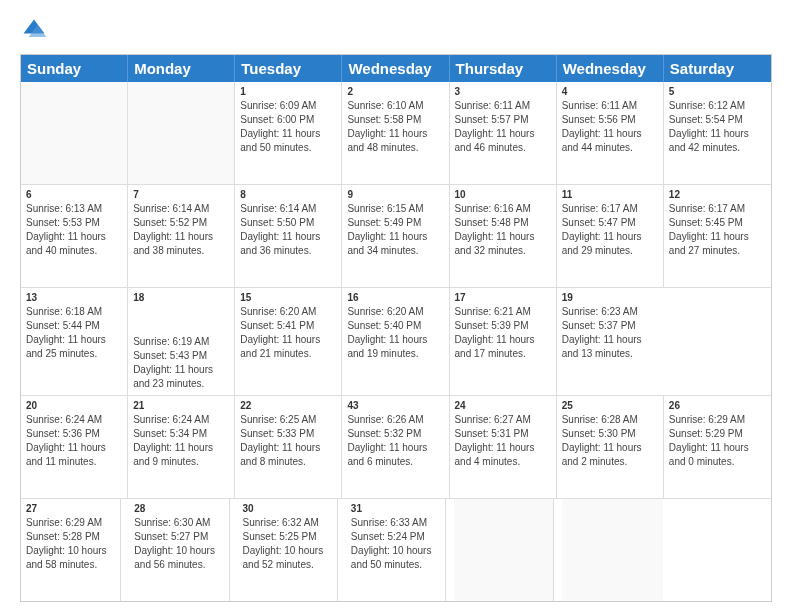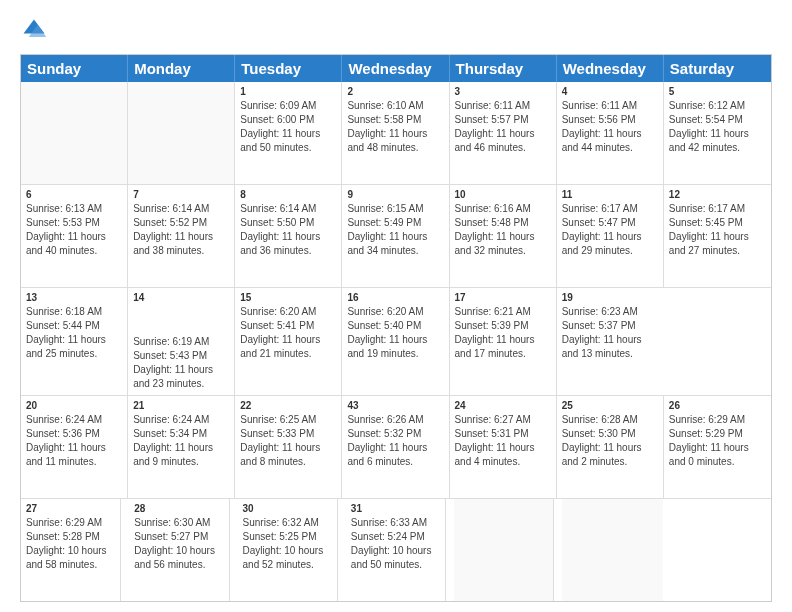--- a/index.html
+++ b/index.html
@@ -217,21 +217,21 @@
           </div>
         </div>
         <div class="cal-row">
           <div class="cal-cell">
             <span class="day-num">13</span>
             <div class="cell-text" style="white-space: pre-line;">Sunrise: 6:18 AM
 Sunset: 5:44 PM
 Daylight: 11 hours and 25 minutes.</div>
           </div>
           <div class="cal-cell">
-            <span class="day-num">14</span>
+            <span class="day-num">18</span>
             <div class="cell-text" style="white-space: pre-line; margin-top: 32px;">Sunrise: 6:19 AM
 Sunset: 5:43 PM
 Daylight: 11 hours and 23 minutes.</div>
           </div>
           <div class="cal-cell">
             <span class="day-num">15</span>
             <div class="cell-text" style="white-space: pre-line;">Sunrise: 6:20 AM
 Sunset: 5:41 PM
 Daylight: 11 hours and 21 minutes.</div>
           </div>

